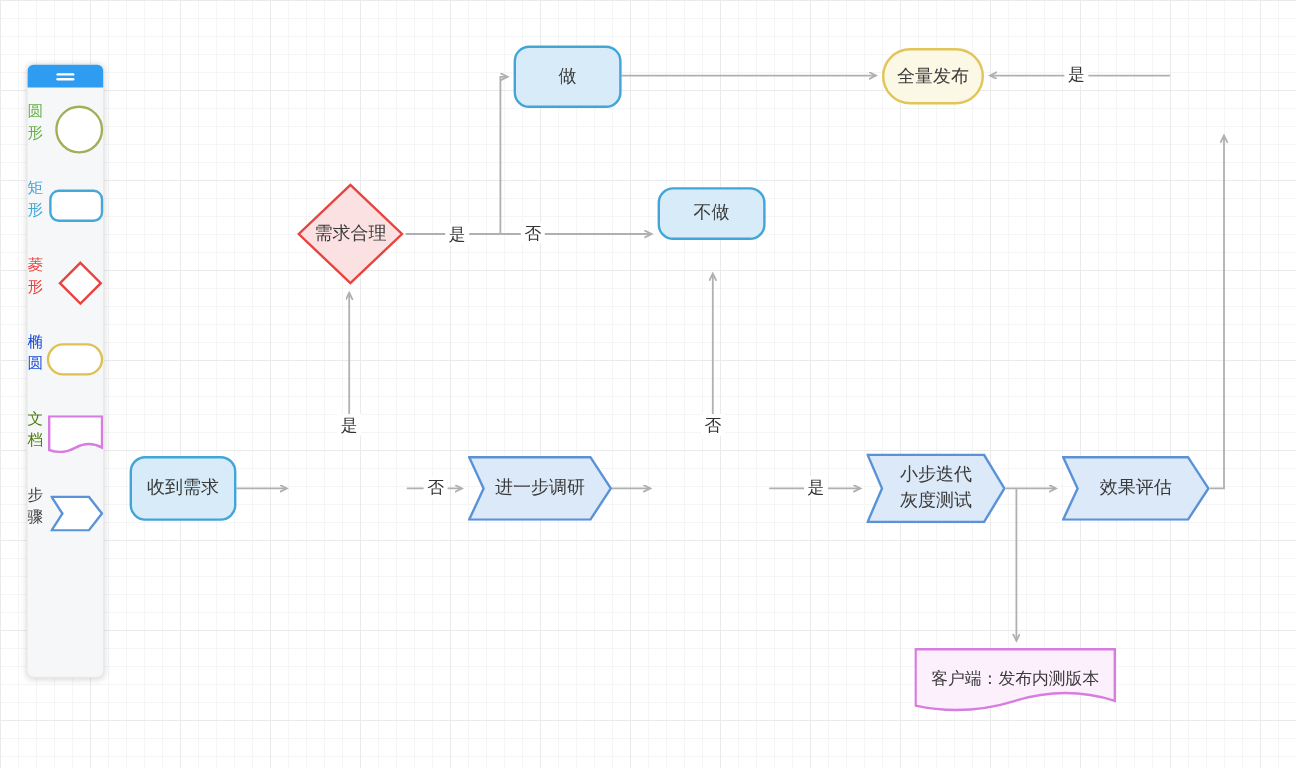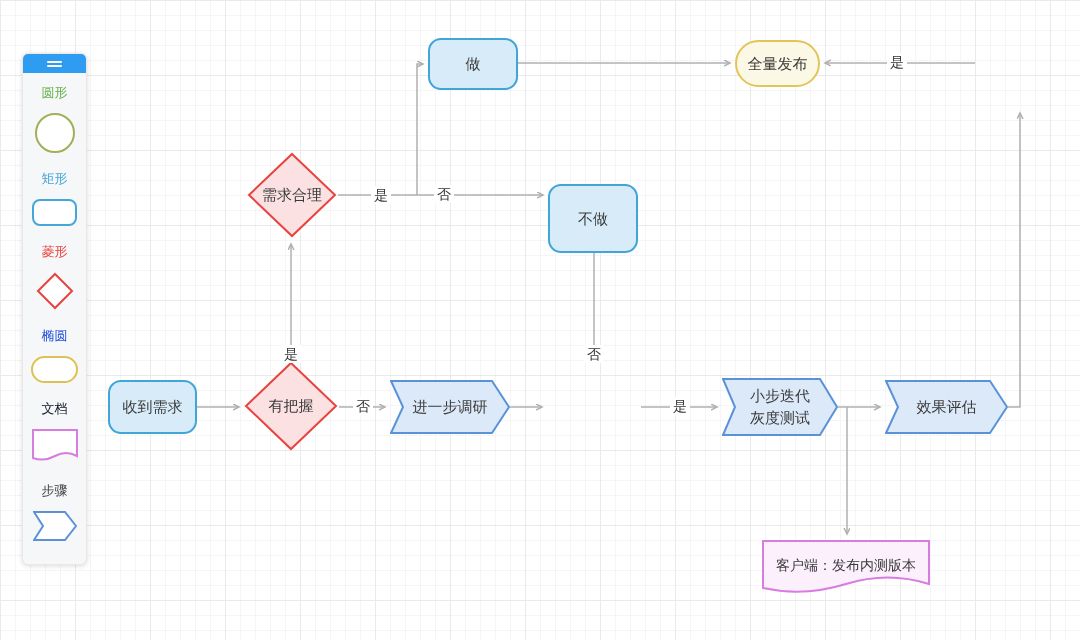--- a/index.html
+++ b/index.html
@@ -26,28 +26,28 @@
     background:#ffffff;padding:0 3px;line-height:18px;}
   
   .sidebar{position:absolute;left:22px;top:53px;width:65px;height:512px;z-index:10;
     background:#f6f7f8;border:1px solid #e8e8e8;border-radius:6px;
     box-shadow:0 1px 5px rgba(0,0,0,.14);box-sizing:border-box;}
   .sb-header{height:19px;background:#2e9cf0;border-radius:5px 5px 0 0;
     display:flex;align-items:center;justify-content:center;}
   .menu-icon{display:flex;flex-direction:column;gap:2px;cursor:pointer;}
   .menu-icon i{display:block;width:15px;height:2px;background:#fff;border-radius:1px;}
   .sb-body{display:flex;flex-direction:column;align-items:center;padding-top:11px;}
-  .sb-item{display:flex;flex-direction:column;align-items:center;margin-bottom:17px;}
+  .sb-item{display:flex;flex-direction:row;align-items:center;margin-bottom:17px;}
   .sb-label{font-size:13px;margin-bottom:11px;}
   .sw{display:flex;align-items:center;justify-content:center;cursor:pointer;}
   .sw-circle{width:40px;height:40px;border:2px solid #a2af56;border-radius:50%;background:#fff;box-sizing:border-box;}
   .sw-rect{width:45px;height:27px;border:2px solid #45a7d9;border-radius:8px;background:#fff;box-sizing:border-box;}
   .sw-stadium{width:47px;height:27px;border:2px solid #ddc153;border-radius:14px;background:#fff;box-sizing:border-box;}
   .c-green{color:#67b14b;} .c-blue{color:#45a7d9;} .c-red{color:#e8433e;}
-  .c-gold{color:#1d4ed8;} .c-violet{color:#0f172a;} .c-steel{color:#404040;}
+  .c-gold{color:#1d4ed8;} .c-violet{color:#4d7c0f;} .c-steel{color:#404040;}
 </style>
 </head>
 <body>
 
 <div class="stage">
 
   <svg class="edges" width="1080" height="640">
     <defs>
       <marker id="arw" markerWidth="8" markerHeight="8" refX="6" refY="3" orient="auto" markerUnits="userSpaceOnUse">
         <path d="M0,0 L6,3 L0,6" fill="none" stroke="#8a8a8a" stroke-width="1.3"></path>
@@ -66,39 +66,33 @@
     <path d="M838,407 L880,407" marker-end="url(#arw)"></path>
     <path d="M847,407 L847,534" marker-end="url(#arw)"></path>
     <path d="M1008,407 L1020,407 L1020,113" marker-end="url(#arw)"></path>
     <path d="M975,63 L825,63" marker-end="url(#arw)"></path>
   </svg>
 
   <div class="node rrect" style="left:108px;top:380px;width:89px;height:54px">
     <span class="nlabel">收到需求</span>
   </div>
 
-  <div class="node" style="left:244px;top:361px;width:94px;height:90px">
-    <svg class="shape-svg" width="94" height="90">
-      <polygon points="47,2 92,45 47,88 2,45" fill="#fbe1e1" stroke="#e8433e" stroke-width="2"></polygon>
-    </svg>
-    <span class="nlabel">有把握</span>
-  </div>
 
   <div class="node" style="left:247px;top:152px;width:90px;height:86px">
     <svg class="shape-svg" width="90" height="86">
       <polygon points="45,2 88,43 45,84 2,43" fill="#fbe1e1" stroke="#e8433e" stroke-width="2"></polygon>
     </svg>
     <span class="nlabel">需求合理</span>
   </div>
 
   <div class="node rrect" style="left:428px;top:38px;width:90px;height:52px">
     <span class="nlabel">做</span>
   </div>
 
-  <div class="node rrect" style="left:548px;top:184px;width:90px;height:69px">
+  <div class="node rrect" style="left:548px;top:156px;width:90px;height:44px">
     <span class="nlabel">不做</span>
   </div>
 
   <div class="node" style="left:390px;top:380px;width:120px;height:54px">
     <svg class="shape-svg" width="120" height="54">
       <polygon points="1,1 102,1 119,27 102,53 1,53 13,27" fill="#dce9f8" stroke="#5a92d8" stroke-width="2"></polygon>
     </svg>
     <span class="nlabel">进一步调研</span>
   </div>
 

